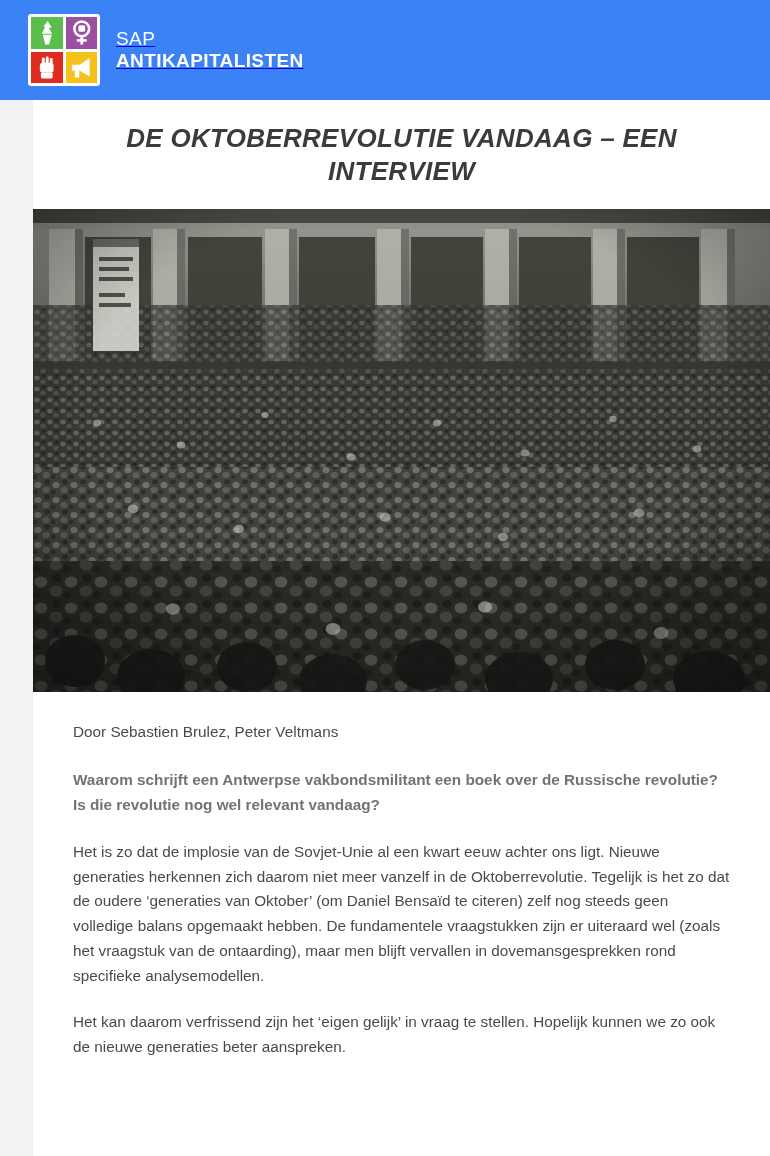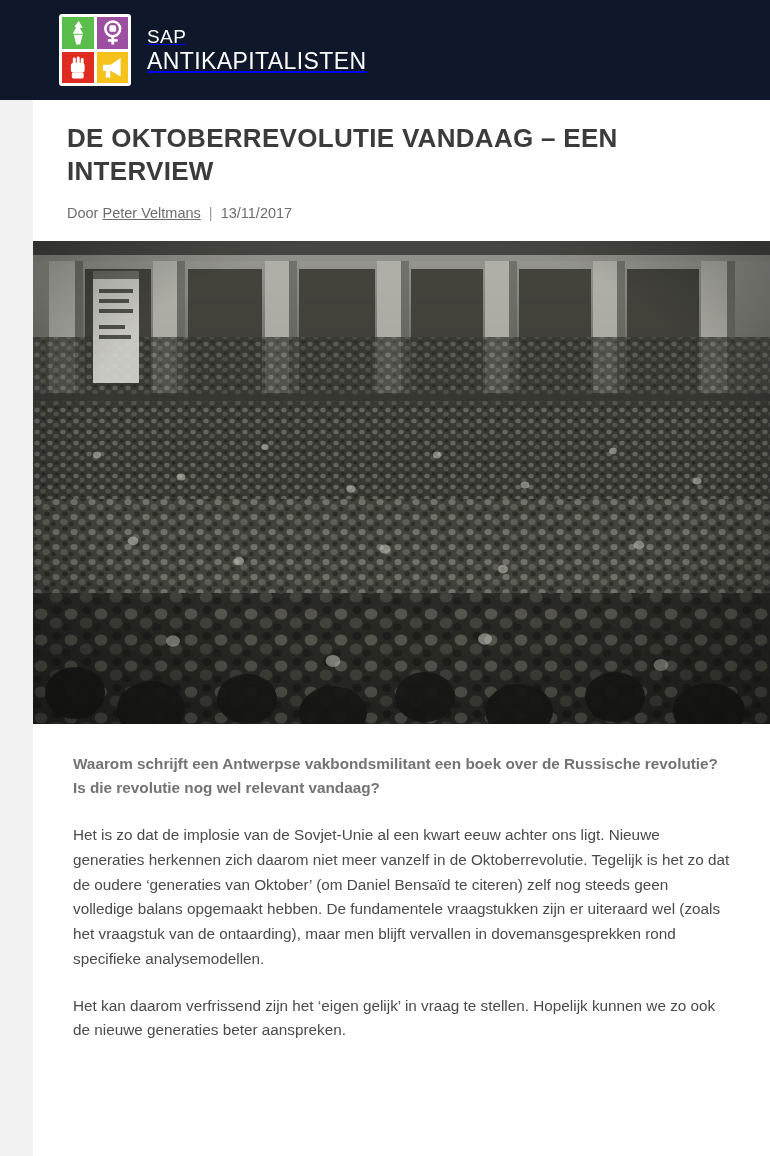--- a/index.html
+++ b/index.html
@@ -18,24 +18,24 @@
     width: 770px;
     height: 1156px;
     background: #f2f2f2;
     overflow: hidden;
   }
 
   
   .site-header {
     position: relative;
     height: 100px;
-    background: #0f172a;
+    background: #3b82f6;
     display: flex;
     align-items: center;
-    padding-left: 59px;
+    padding-left: 28px;
     box-sizing: border-box;
   }
   .logo-block {
     display: flex;
     align-items: center;
   }
   .logo-mark {
     width: 72px;
     height: 72px;
     background: #ffffff;
@@ -66,37 +66,38 @@
     margin-left: 16px;
     color: #ffffff;
     line-height: 1.15;
   }
   .site-title .line1 {
     font-size: 19px;
     font-weight: normal;
     letter-spacing: 0.4px;
   }
   .site-title .line2 {
-    font-size: 23px;
-    font-weight: normal;
+    font-size: 19px;
+    font-weight: bold;
     letter-spacing: 0.4px;
   }
 
   
   .content-wrap {
     position: relative;
     margin-left: 33px;
     width: 737px;
     background: #ffffff;
     min-height: 1056px;
     box-sizing: border-box;
   }
   .article-head {
     padding: 22px 34px 0 34px;
-    text-align: left;
+    text-align: center;
+    font-style: italic;
   }
   .article-title {
     font-size: 26px;
     font-weight: bold;
     color: #3b3b3b;
     letter-spacing: 0.3px;
     line-height: 1.28;
     margin: 0;
     text-transform: uppercase;
   }
@@ -185,26 +186,20 @@
         <div class="line1">SAP</div>
         <div class="line2">ANTIKAPITALISTEN</div>
       </span>
     </a>
   </div>
 
   <div class="content-wrap">
 
     <div class="article-head">
       <h1 class="article-title">DE OKTOBERREVOLUTIE VANDAAG – EEN INTERVIEW</h1>
-      <div class="byline">
-        <span>Door</span>
-        <a href="#">Peter Veltmans</a>
-        <span class="sep">|</span>
-        <span>13/11/2017</span>
-      </div>
     </div>
 
     <div class="hero">
       <svg width="737" height="483" viewBox="0 0 737 483" aria-hidden="true">
         <defs>
           <linearGradient id="gWall" x1="0" y1="0" x2="0" y2="1">
             <stop offset="0%" stop-color="#9a9a94"></stop>
             <stop offset="45%" stop-color="#74746f"></stop>
             <stop offset="100%" stop-color="#4a4a47"></stop>
           </linearGradient>
@@ -324,19 +319,20 @@
           <ellipse cx="582" cy="456" rx="30" ry="25"></ellipse>
           <ellipse cx="676" cy="470" rx="36" ry="28"></ellipse>
         </g>
 
         <rect x="0" y="0" width="737" height="483" fill="url(#gVig)"></rect>
         <rect x="0" y="0" width="737" height="483" fill="#d9d4c8" opacity="0.05"></rect>
       </svg>
     </div>
 
     <div class="article-body">
+      <p class="lede">Door Sebastien Brulez, Peter Veltmans</p>
       <p class="question">Waarom schrijft een Antwerpse vakbondsmilitant een boek over de Russische revolutie? Is die revolutie nog wel relevant vandaag?</p>
       <p>Het is zo dat de implosie van de Sovjet-Unie al een kwart eeuw achter ons ligt. Nieuwe generaties herkennen zich daarom niet meer vanzelf in de Oktoberrevolutie. Tegelijk is het zo dat de oudere ‘generaties van Oktober’ (om Daniel Bensaïd te citeren) zelf nog steeds geen volledige balans opgemaakt hebben. De fundamentele vraagstukken zijn er uiteraard wel (zoals het vraagstuk van de ontaarding), maar men blijft vervallen in dovemansgesprekken rond specifieke analysemodellen.</p>
       <p>Het kan daarom verfrissend zijn het ‘eigen gelijk’ in vraag te stellen. Hopelijk kunnen we zo ook de nieuwe generaties beter aanspreken.</p>
     </div>
 
   </div>
 </div>
 
 </body></html>

